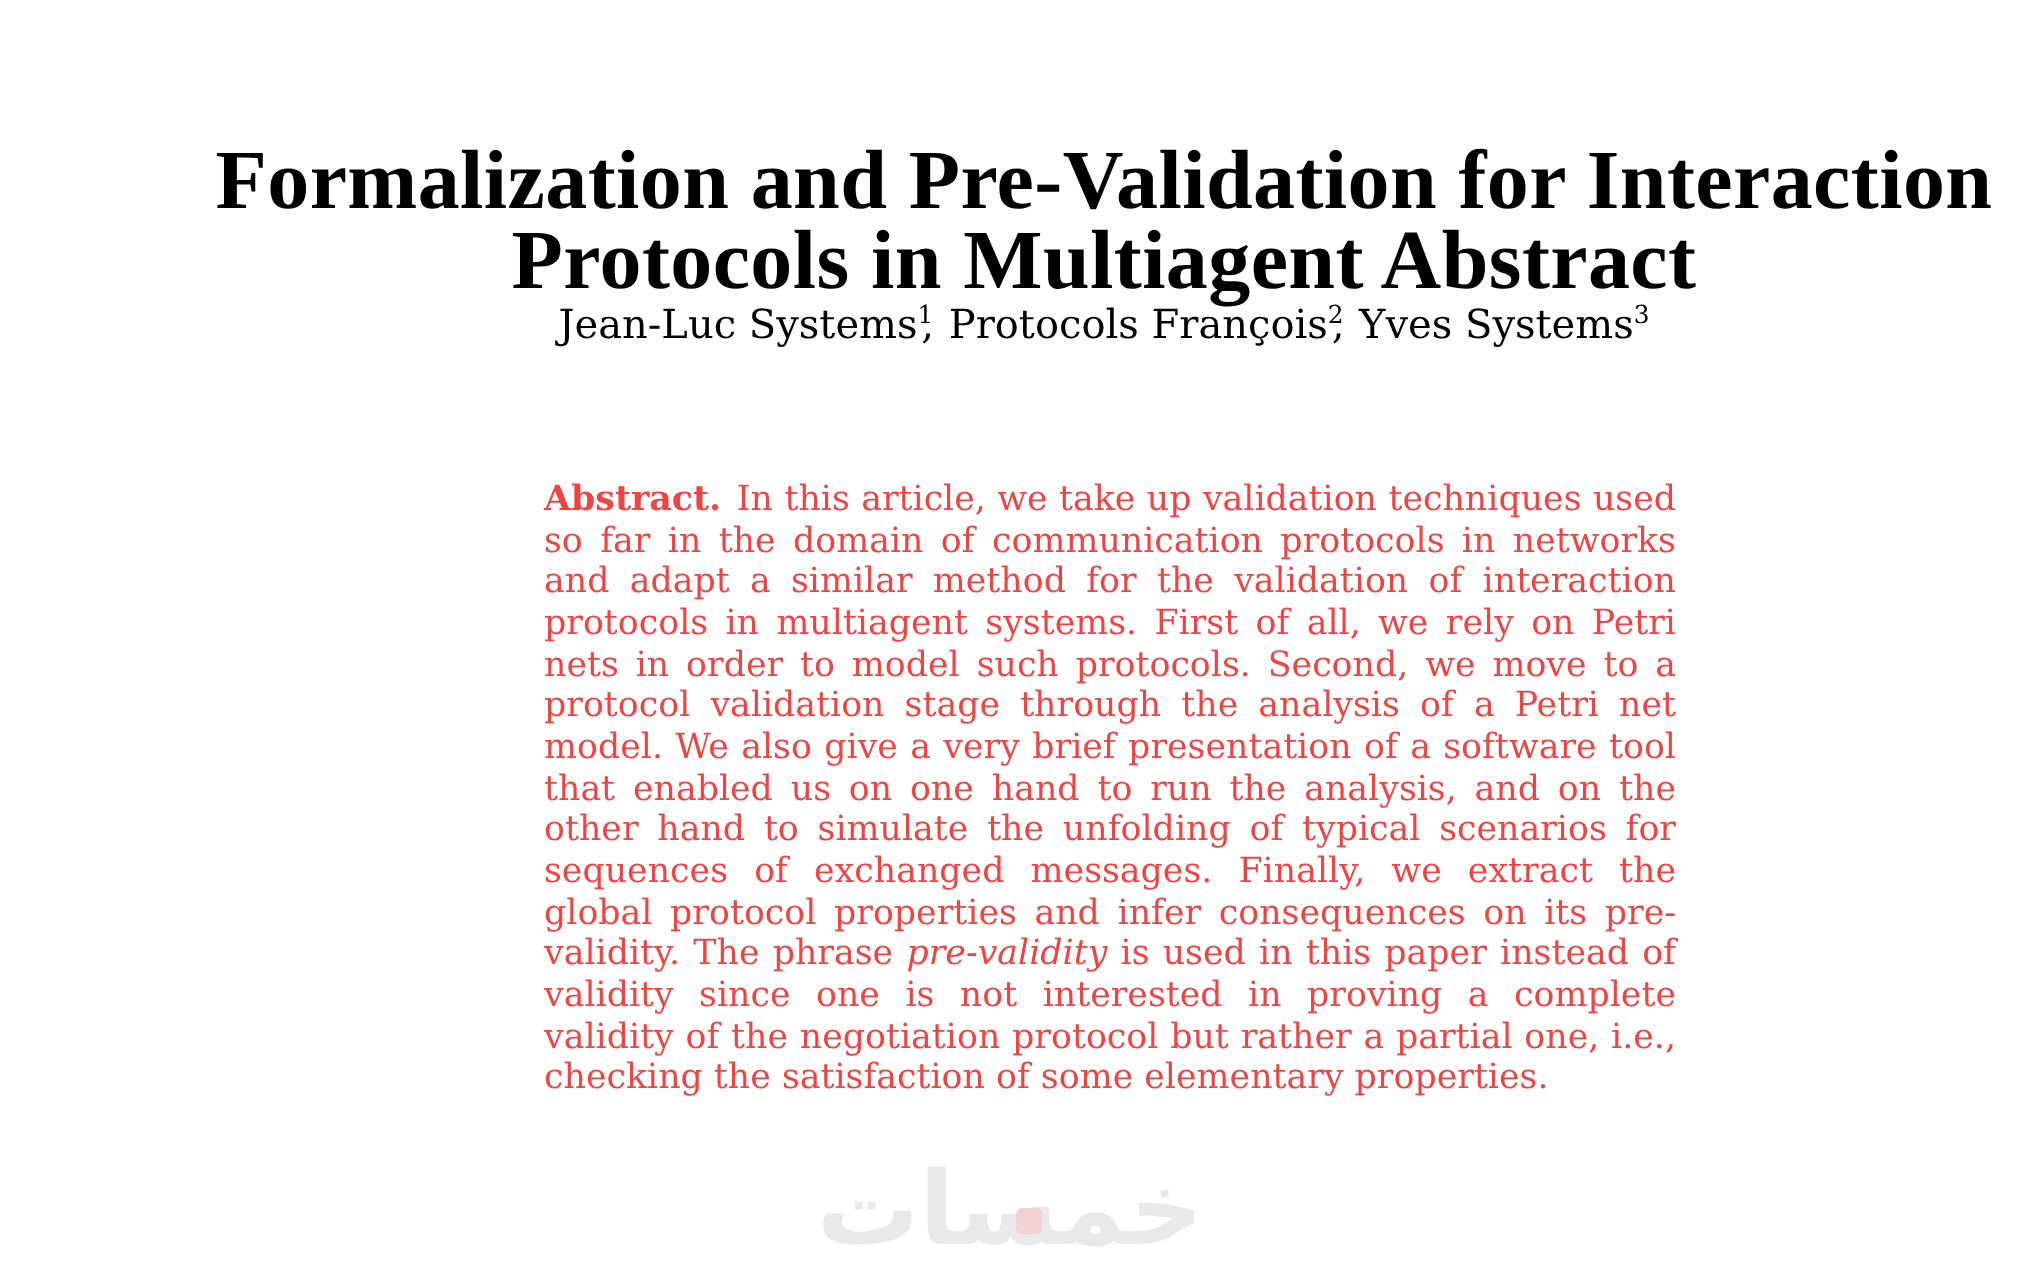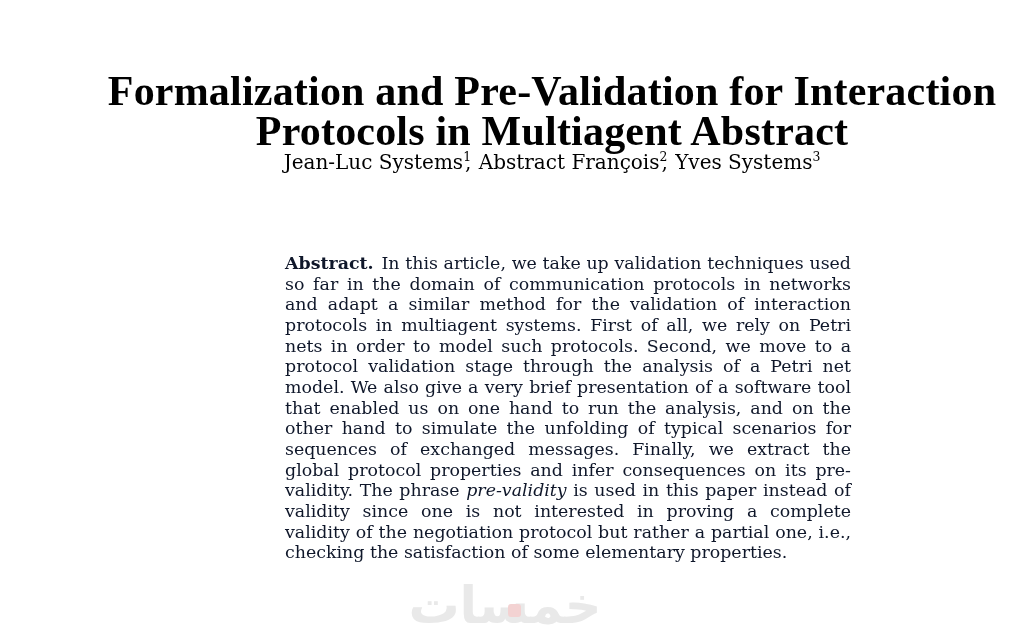--- a/index.html
+++ b/index.html
@@ -55,28 +55,28 @@
   .authors .sep {
     margin-left: -0.30em;
     margin-right: 0.05em;
   }
   
   .abstract {
     position: absolute;
     top: 236px;
     left: 268px;
     width: 566px;
-    margin: 17px;
+    margin: 4px;
     font-family: "DejaVu Serif", serif;
     font-size: 17.4px;
     line-height: 20.65px;
     text-align: justify;
     hyphens: auto;
     -webkit-hyphens: auto;
-    color: #0f172a;
+    color: #ef4444;
   }
   .abstract .label {
     font-weight: bold;
     margin-right: 0.45em;
   }
   .abstract .emph {
     font-style: italic;
   }
   
   .watermark {
@@ -106,21 +106,21 @@
 
 <div class="page">
 
   <h1 class="title">
     <div>Formalization and Pre-Validation for Interaction</div>
     <div>Protocols in Multiagent Abstract</div>
   </h1>
 
   <div class="authors">
     <span><span>Jean-Luc Systems</span><sup>1</sup><span class="sep">,</span></span>
-    <span><span>Abstract François</span><sup>2</sup><span class="sep">,</span></span>
+    <span><span>Protocols François</span><sup>2</sup><span class="sep">,</span></span>
     <span><span>Yves Systems</span><sup>3</sup></span>
   </div>
 
   <p class="abstract">
     <span class="label">Abstract.</span><span>In this article, we take up validation techniques used so far in the domain of communication protocols in networks and adapt a similar method for the validation of interaction protocols in multiagent systems. First of all, we rely on Petri nets in order to model such protocols. Second, we move to a protocol validation stage through the analysis of a Petri net model. We also give a very brief presentation of a software tool that enabled us on one hand to run the analysis, and on the other hand to simulate the unfolding of typical scenarios for sequences of exchanged messages. Finally, we extract the global protocol properties and infer consequences on its pre-validity. The phrase</span>
     <span class="emph">pre-validity</span>
     <span>is used in this paper instead of validity since one is not interested in proving a complete validity of the negotiation protocol but rather a partial one, i.e., checking the satisfaction of some elementary properties.</span>
   </p>
 
   <div class="watermark" style="color: rgb(233, 233, 233);">خمسات</div>

